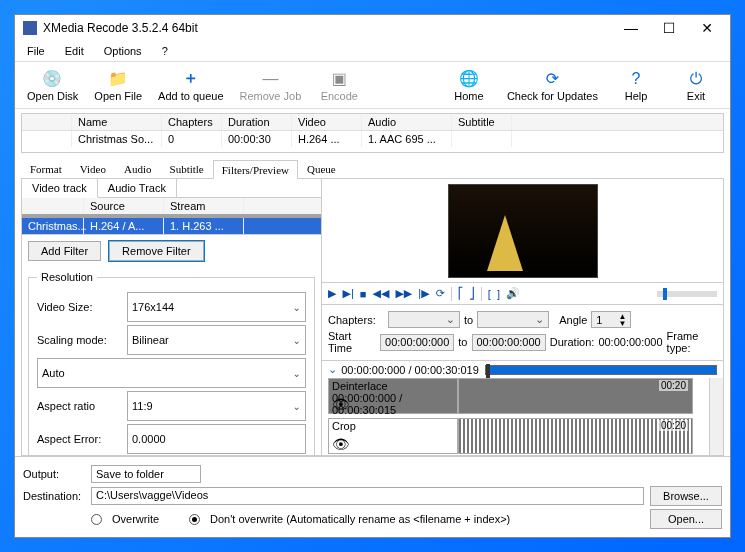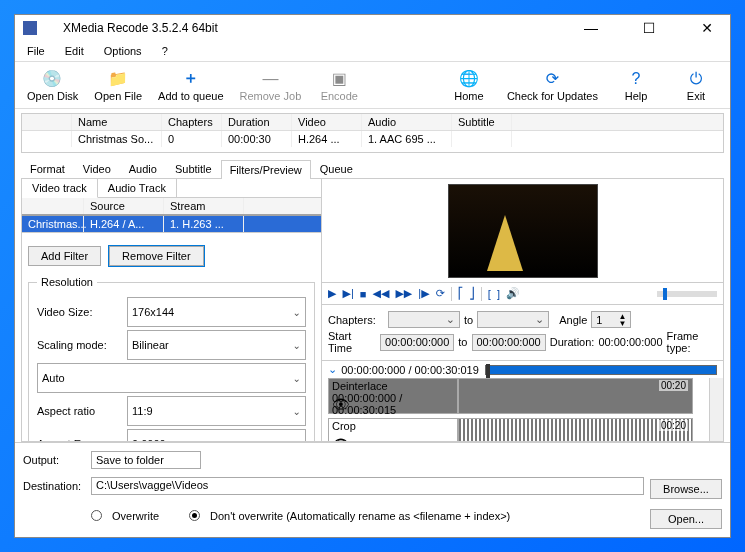--- a/index.html
+++ b/index.html
@@ -1,49 +1,49 @@
 <!DOCTYPE html>
 <html><head>
 <meta charset="utf-8">
 <style>
 * { box-sizing: border-box; margin: 0; padding: 0; font-family: "Segoe UI", Tahoma, sans-serif; font-size: 11px; }
 body { background: linear-gradient(135deg, #1a8cff 0%, #0066ff 100%); width: 745px; height: 552px; padding: 14px; overflow: hidden; }
 .window { background: #fff; width: 100%; height: 100%; border: 1px solid #888; display: flex; flex-direction: column; }
-.titlebar { height: 26px; display: flex; align-items: center; padding: 0 4px 0 8px; gap: 20px; }
+.titlebar { height: 26px; display: flex; align-items: center; padding: 0 4px 0 8px; }
 .titlebar-icon { width: 14px; height: 14px; background: #3a5aa8; margin-right: 6px; }
 .titlebar-title { flex: 1; font-size: 12px; }
 .titlebar-btn { width: 38px; height: 24px; display: flex; align-items: center; justify-content: center; font-size: 14px; }
 .menubar { height: 20px; display: flex; align-items: center; padding: 0 6px; gap: 8px; }
 .menubar span { padding: 2px 6px; }
 .toolbar { border-top: 1px solid #ddd; border-bottom: 1px solid #ddd; display: flex; padding: 2px 4px; height: 48px; }
 .tbtn { display: flex; flex-direction: column; align-items: center; justify-content: center; padding: 2px 8px; min-width: 60px; }
 .tbtn.disabled { opacity: .45; }
 .tbtn-icon { height: 20px; display: flex; align-items: center; justify-content: center; font-size: 16px; }
 .tbtn-label { font-size: 11px; margin-top: 1px; white-space: nowrap; }
 .tbspacer { flex: 1; }
 .file-grid { border: 1px solid #ccc; margin: 4px 6px 0 6px; height: 40px; background: #fff; }
 .file-header, .file-row { display: flex; font-size: 11px; }
 .file-header { background: #f5f5f5; border-bottom: 1px solid #ddd; }
 .file-cell { padding: 2px 6px; border-right: 1px solid #eee; white-space: nowrap; overflow: hidden; }
 .fc-blank { width: 50px; } .fc-name { width: 90px; } .fc-chap { width: 60px; } .fc-dur { width: 70px; } .fc-vid { width: 70px; } .fc-aud { width: 90px; } .fc-sub { width: 60px; }
 .tabs { display: flex; margin: 6px 6px 0 6px; border-bottom: 1px solid #ccc; font-size: 11px; }
-.tabs .tab { padding: 3px 8px; border: 1px solid transparent; border-bottom: none; }
+.tabs .tab { padding: 3px 8px; border: 1px solid transparent; border-bottom: none; font-family: Liberation Serif, serif; }
 .tabs .tab.active { background: #fff; border-color: #ccc; position: relative; top: 1px; }
 .content { flex: 1; display: flex; margin: 0 6px; border: 1px solid #ccc; border-top: none; overflow: hidden; }
 .left { width: 300px; border-right: 1px solid #ccc; display: flex; flex-direction: column; }
 .subtabs { display: flex; border-bottom: 1px solid #ccc; font-size: 11px; }
 .subtabs .stab { padding: 3px 10px; border-right: 1px solid #ccc; }
 .subtabs .stab.active { background: #fff; border-bottom: 1px solid #fff; margin-bottom: -1px; }
 .track-grid { border-bottom: 1px solid #ccc; height: 92px; }
-.tg-head { display: flex; background: #f5f5f5; border-bottom: 2px solid #a3a3a3; font-size: 11px; }
+.tg-head { display: flex; background: #f5f5f5; border-bottom: 4px solid #a3a3a3; font-size: 11px; }
 .tg-cell { padding: 2px 6px; border-right: 1px solid #eee; }
 .tg-c1 { width: 62px; } .tg-c2 { width: 80px; } .tg-c3 { width: 80px; }
 .tg-row { display: flex; background: #2a6bd6; color: #fff; font-size: 11px; }
 .filter-btns { padding: 6px; display: flex; gap: 8px; }
-.btn { background: #f0f0f0; border: 1px solid #aaa; padding: 3px 12px; font-size: 11px; margin-top: 7px; }
+.btn { background: #f0f0f0; border: 1px solid #aaa; padding: 3px 12px; font-size: 11px; }
 .btn.framed { outline: 1px solid #0078d7; }
 fieldset { border: 1px solid #ccc; margin: 4px 6px 6px 6px; padding: 6px 8px 8px 8px; flex:1; }
 legend { font-size: 11px; padding: 0 4px; }
 .frow { display: flex; align-items: center; margin: 3px 0; }
 .frow label { width: 90px; font-size: 11px; }
 .frow .ctl { flex: 1; background: #fff; border: 1px solid #aaa; height: 30px; font-size: 11px; padding: 1px 4px; display: flex; align-items: center; justify-content: space-between; }
 .frow .ctl.dd::after { content: "⌄"; font-size: 10px; color: #555; }
 .right { flex: 1; display: flex; flex-direction: column; }
 .preview { height: 104px; display: flex; align-items: center; justify-content: center; border-bottom: 1px solid #ccc; background: #fff; }
 .preview-img { width: 150px; height: 94px; background: linear-gradient(#1a1006, #000); position: relative; border: 1px solid #444; }

